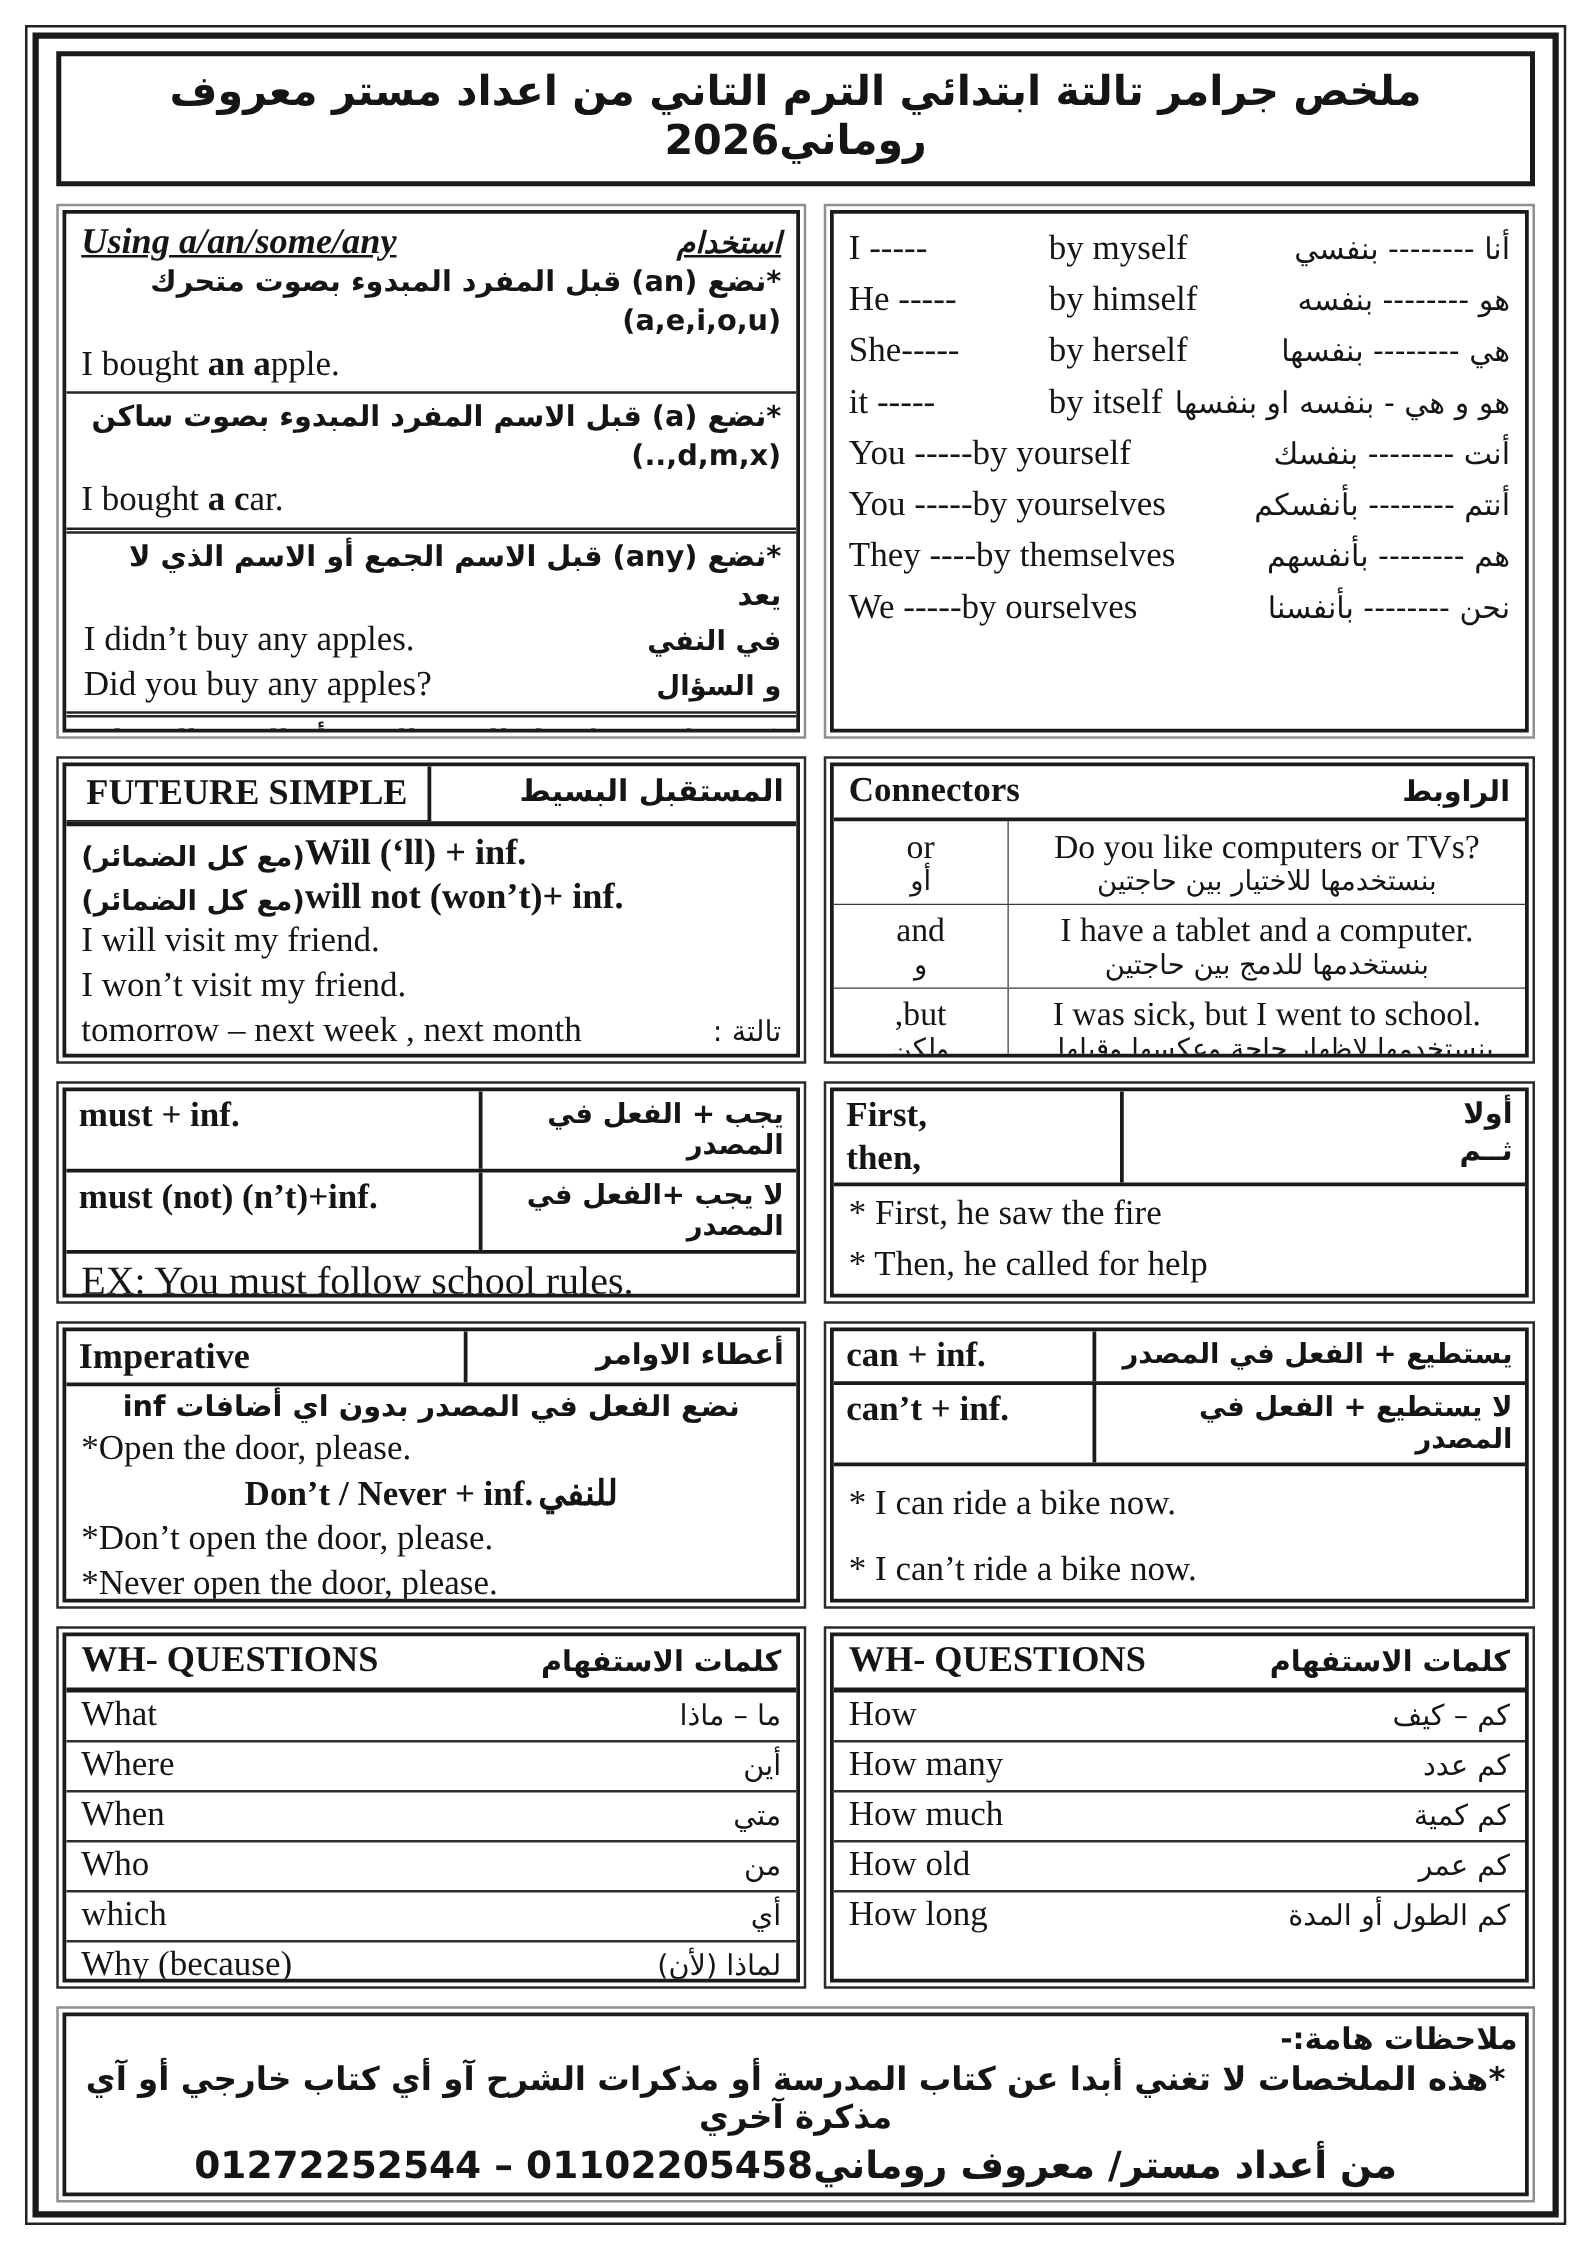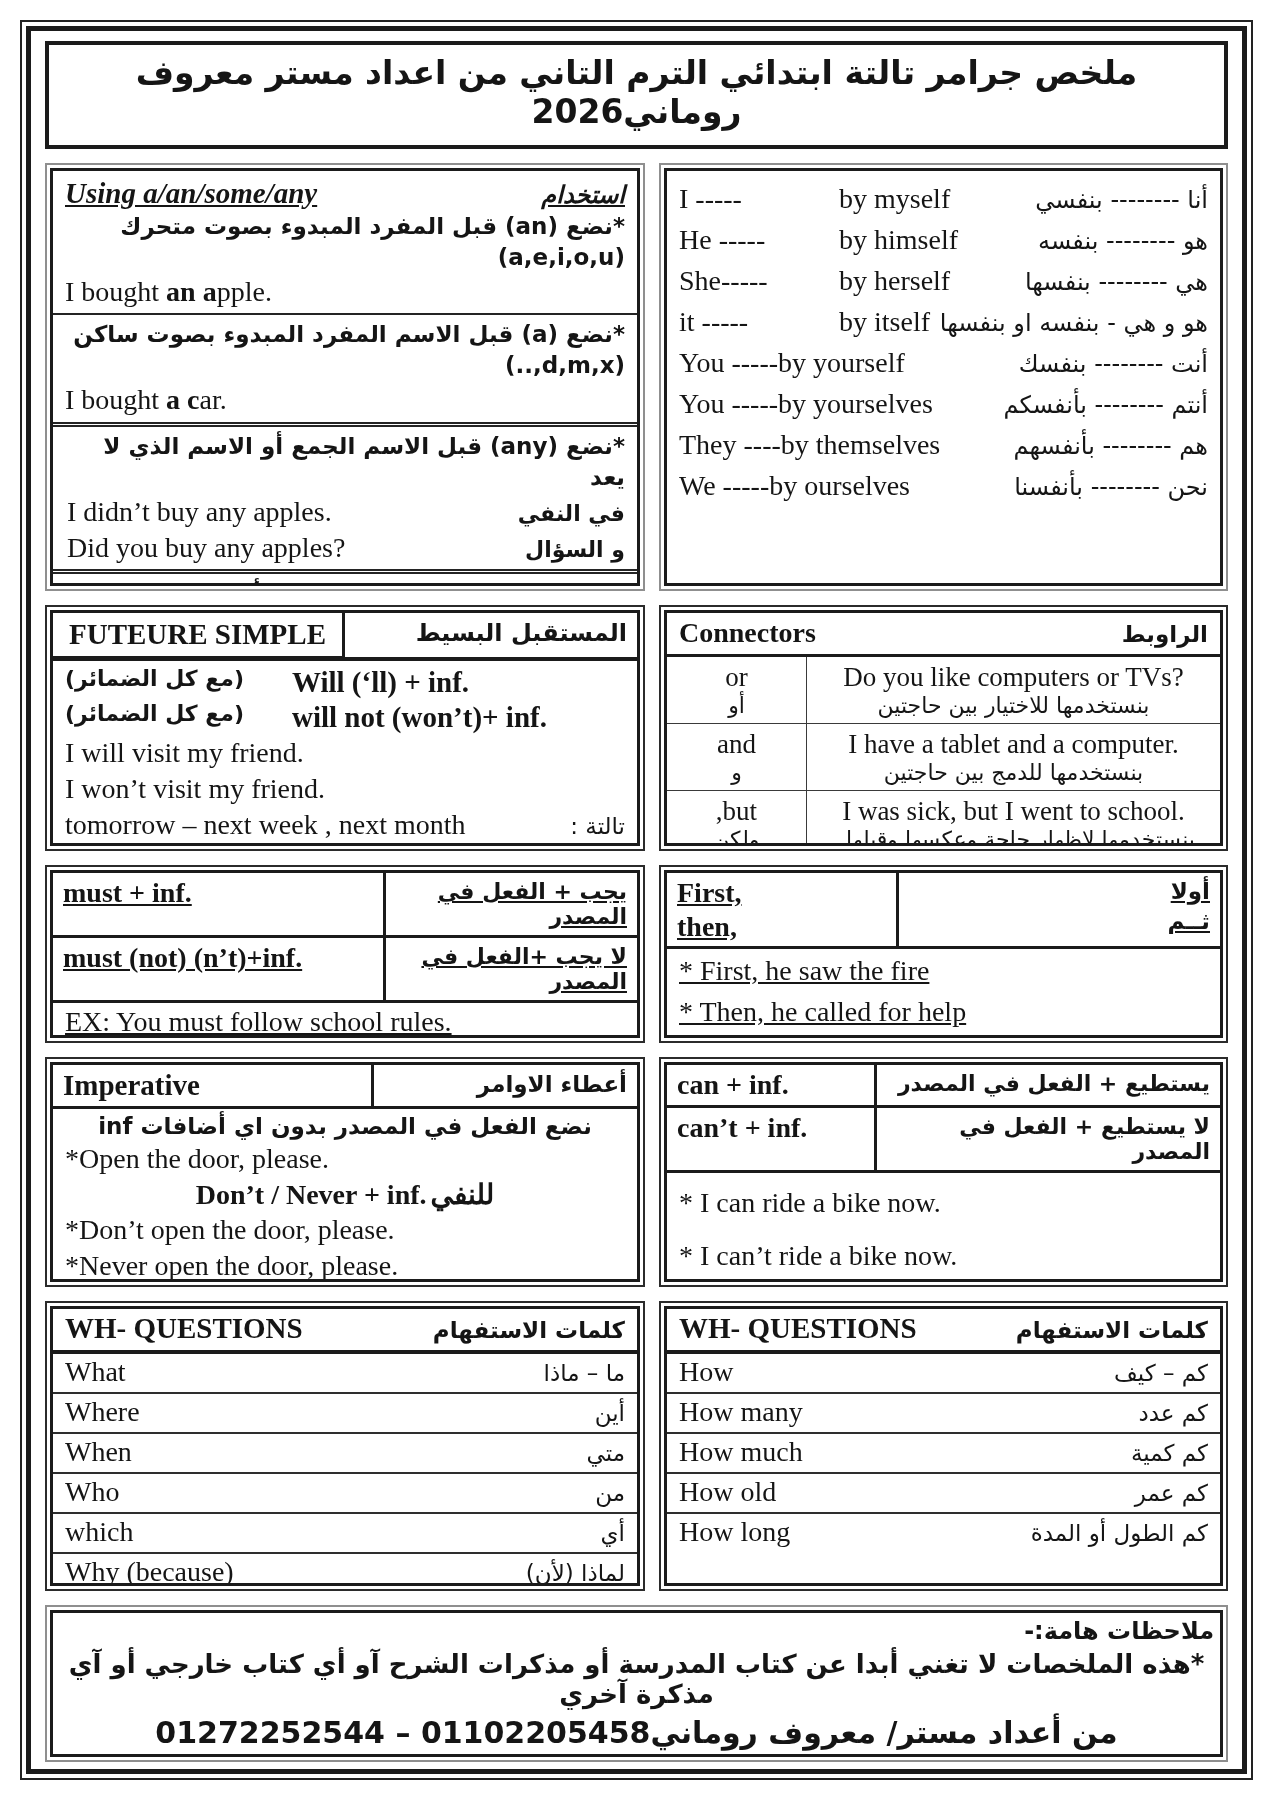--- a/index.html
+++ b/index.html
@@ -17,21 +17,21 @@
   .col-l { width: 600px; flex: none; display: flex; }
   .col-r { flex: 1; display: flex; }
   .col-l > section, .col-r > section { width: 100%; }
 
   .bx { border: 2px solid #8f8f8f; padding: 3px; background: #fff; }
   .bx.heavy { border-color: #2b2b2b; }
   .bx-i { border: 3px solid #1b1b1b; height: 100%; padding: 4px 10px; overflow: hidden; }
 
   .r1 { height: 428px; }
   .r2 { height: 246px; }
-  .r3 { height: 178px; text-decoration: underline; }
+  .r3 { height: 178px; }
   .r4 { height: 230px; }
   .r5 { height: 290px; }
 
   
   .us-hdr { display: flex; justify-content: space-between; align-items: baseline; padding: 2px 2px 0; }
   .us-hdr .en { font-size: 29px; font-weight: bold; font-style: italic; text-decoration: underline; }
   .us-hdr .ar { font-size: 24px; font-weight: bold; font-style: italic; text-decoration: underline; }
   .rule { direction: rtl; text-align: right; font-weight: bold; font-size: 23px; font-family: "DejaVu Sans", sans-serif; line-height: 1.35; padding: 1px 2px; }
   .en-line { font-size: 28px; line-height: 1.22; padding: 1px 2px; }
   .sep { border-top: 2px solid #242424; margin: 3px -10px; }
@@ -42,21 +42,21 @@
   
   .refl { display: flex; flex-direction: column; gap: 9px; padding: 12px 12px 0; font-size: 28px; }
   .refl-row { display: flex; align-items: baseline; }
   .refl-row .p1 { min-width: 160px; white-space: pre; }
   .refl-row .ar { margin-left: auto; direction: rtl; font-size: 24px; font-family: "DejaVu Sans", sans-serif; }
 
   
   .fs-hdr { display: flex; align-items: stretch; border-bottom: 4px solid #1b1b1b; margin: -4px -10px 4px; }
   .fs-en { border-right: 3px solid #1b1b1b; border-bottom: 1px solid #1b1b1b; padding: 5px 16px; font-weight: bold; font-size: 29px; white-space: nowrap; }
   .fs-ar { flex: 1; direction: rtl; text-align: right; font-weight: bold; font-size: 24px; font-family: "DejaVu Sans", sans-serif; padding: 6px 10px; }
-  .fs-form { display: flex; align-items: flex-start; font-weight: bold; padding: 1px 2px; gap: 48px; }
+  .fs-form { display: flex; align-items: flex-end; font-weight: bold; padding: 1px 2px; }
   .fs-form .arp { direction: rtl; font-size: 22px; font-family: "DejaVu Sans", sans-serif; }
   .fs-form .enp { font-size: 29px; }
   .kw { display: flex; justify-content: space-between; align-items: baseline; padding: 2px 2px 0; }
   .kw .k { font-size: 28px; }
   .kw .l { direction: rtl; font-size: 23px; font-family: "DejaVu Sans", sans-serif; }
 
   
   .cn-hdr { display: flex; justify-content: space-between; align-items: baseline; border-bottom: 3px solid #1b1b1b; margin: -4px -10px 0; padding: 4px 12px 5px; }
   .cn-hdr .en { font-weight: bold; font-size: 28px; }
   .cn-hdr .ar { font-weight: bold; font-size: 23px; font-family: "DejaVu Sans", sans-serif; }
@@ -66,21 +66,21 @@
   .cn-word { font-size: 27px; }
   .cn-word-ar { direction: rtl; font-size: 22px; font-family: "DejaVu Sans", sans-serif; }
   .cn-c2 { flex: 1; text-align: center; padding: 5px 6px; }
   .cn-ex { font-size: 27px; }
   .cn-use { direction: rtl; font-size: 22px; font-family: "DejaVu Sans", sans-serif; }
 
   
   .t-row { display: flex; align-items: stretch; border-bottom: 3px solid #1b1b1b; margin: 0 -10px; }
   .t-en { width: 57%; border-right: 3px solid #1b1b1b; font-weight: bold; font-size: 28px; padding: 4px 10px; }
   .t-ar { flex: 1; direction: rtl; text-align: right; font-weight: bold; font-size: 22px; font-family: "DejaVu Sans", sans-serif; padding: 6px 10px; }
-  .t-ex { font-size: 28px; padding: 3px 2px 0; }
+  .t-ex { font-size: 32px; padding: 3px 2px 0; }
   .t-row.top { margin-top: -4px; }
 
   
   .ft-hdr { display: flex; border-bottom: 3px solid #1b1b1b; margin: -4px -10px 0; gap: 33px; }
   .ft-en { width: 42%; border-right: 3px solid #1b1b1b; padding: 3px 10px; font-weight: bold; font-size: 28px; line-height: 1.2; }
   .ft-ar { flex: 1; direction: rtl; text-align: right; padding: 4px 10px; font-weight: bold; font-size: 23px; font-family: "DejaVu Sans", sans-serif; line-height: 1.3; }
   .ft-ex { font-size: 28px; padding: 4px 2px 0; line-height: 1.3; }
 
   
   .im-hdr { display: flex; border-bottom: 3px solid #1b1b1b; margin: -4px -10px 2px; gap: 32px; }

